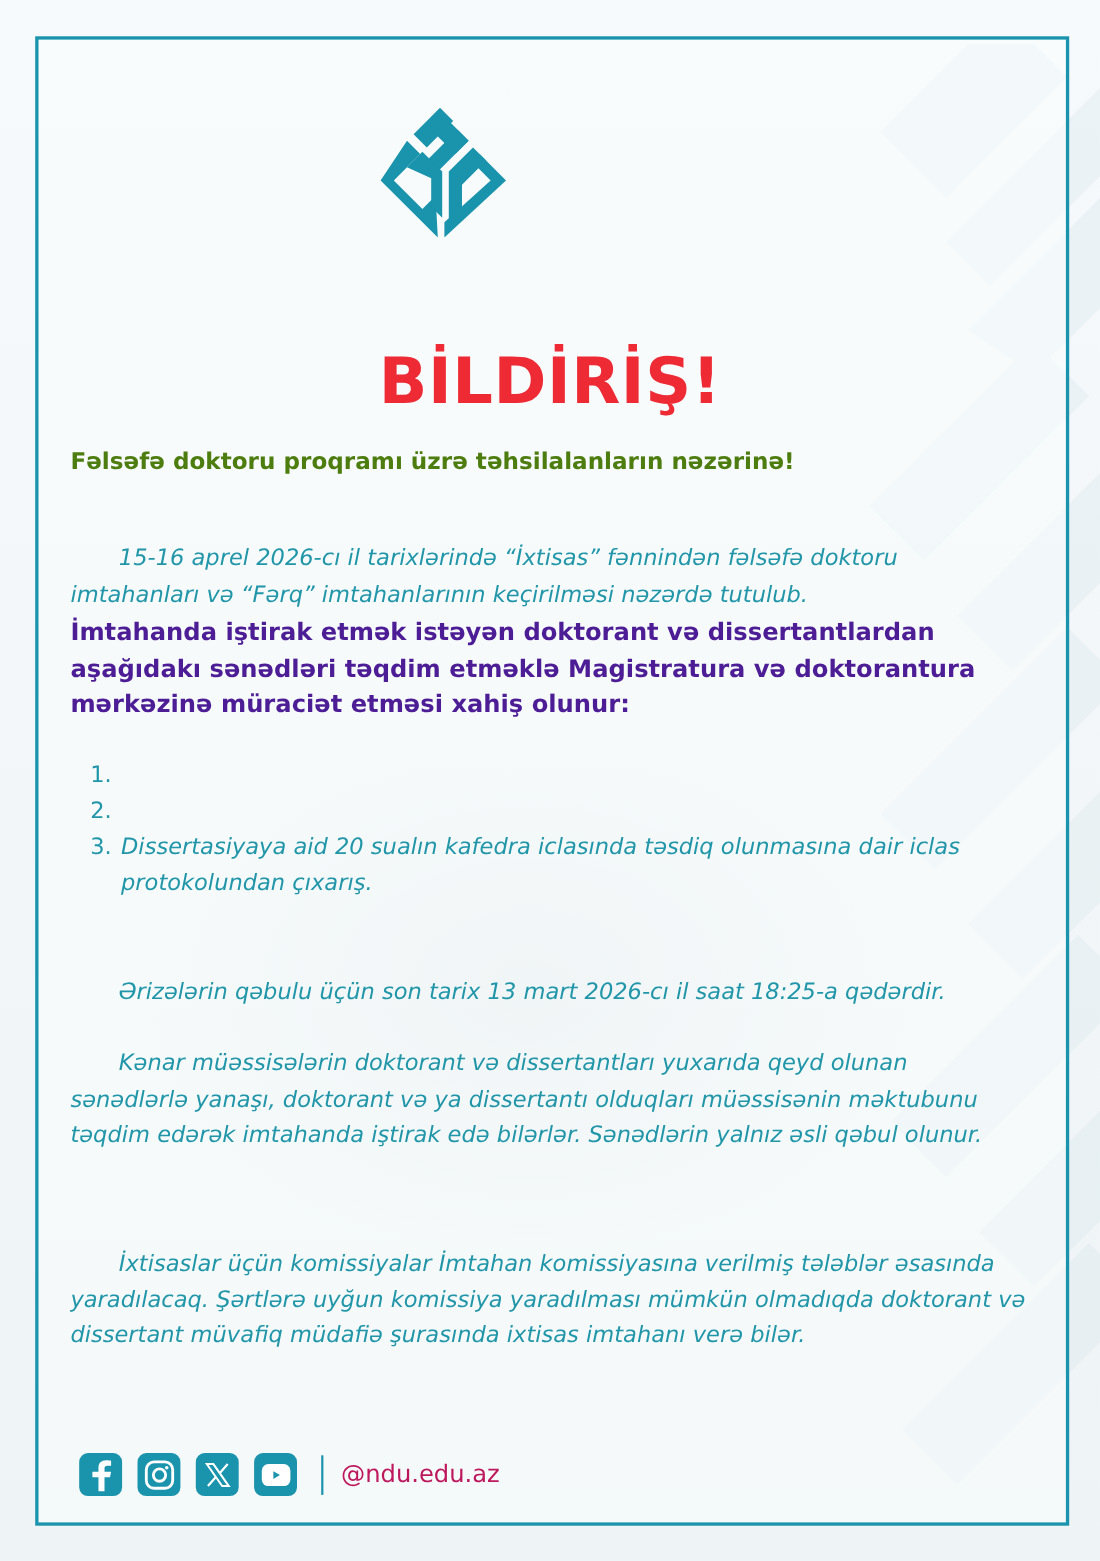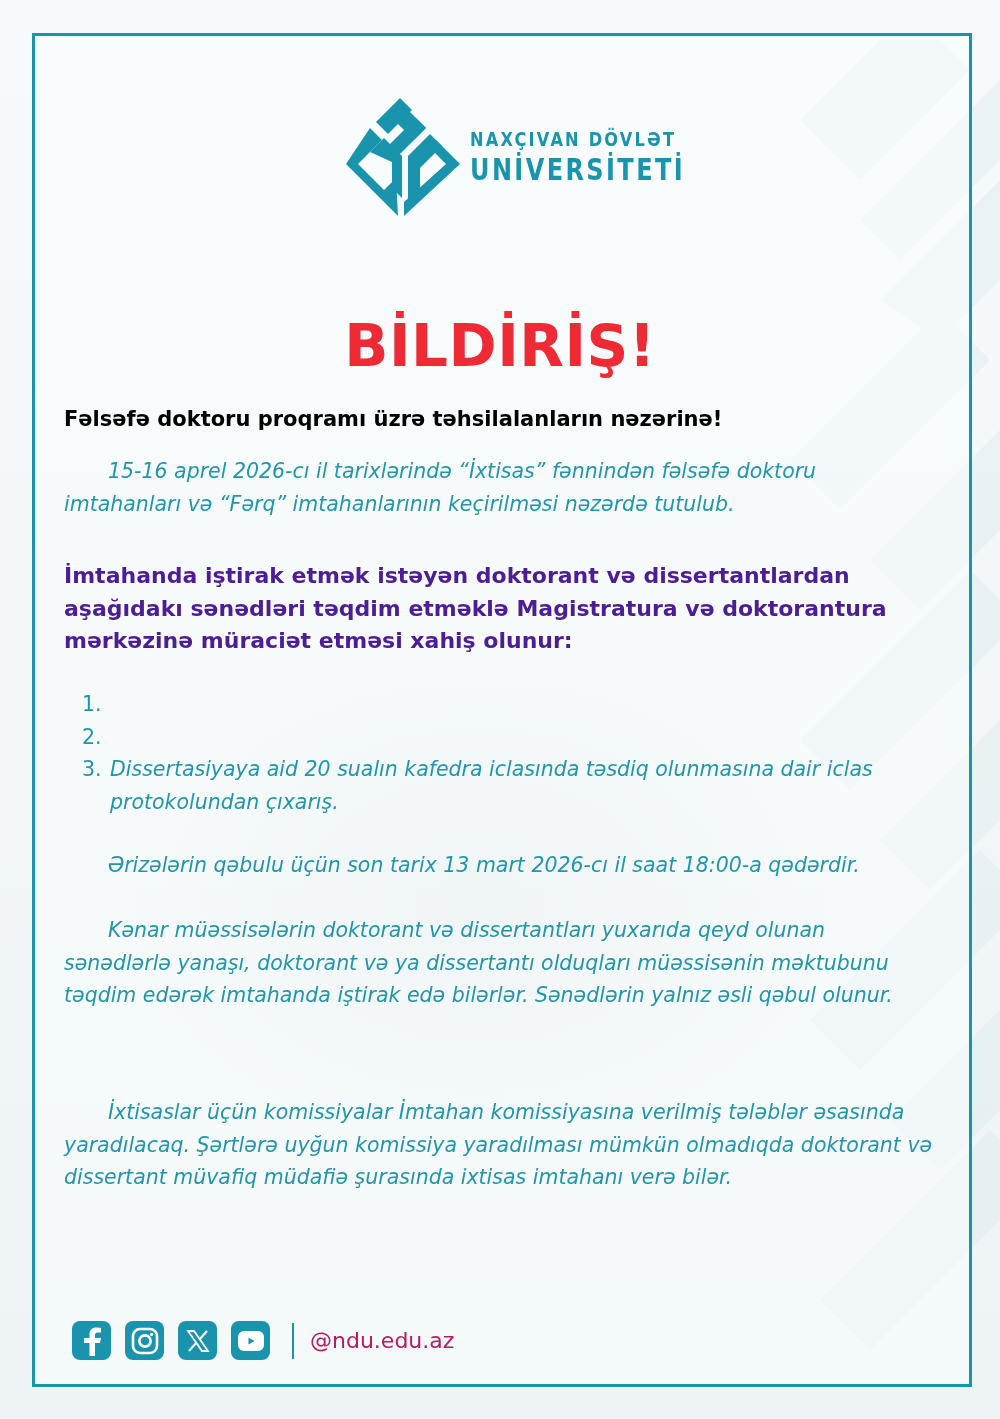--- a/index.html
+++ b/index.html
@@ -46,34 +46,34 @@
     position: absolute; left: 0; right: 0; top: 312px;
     text-align: center;
     color: #ee2a34;
     font-family: "DejaVu Sans", sans-serif;
     font-weight: bold;
     font-size: 58px;
     letter-spacing: 0.5px;
   }
   .subtitle {
     position: absolute; left: 64px; top: 407px;
-    color: #000000;
+    color: #4d7c0f;
     font-family: "DejaVu Sans", sans-serif;
     font-weight: bold;
     font-size: 21px;
   }
   .para {
     position: absolute; left: 64px; width: 870px;
     color: #2196a9;
     font-family: "DejaVu Sans", sans-serif;
     font-style: italic;
     font-size: 20.5px;
     line-height: 32.5px;
   }
-  .indent { text-indent: 44px; }
+  .indent { text-indent: 44px; margin-top: 36px; }
   .para-intro { top: 455px; }
   .request {
     position: absolute; left: 64px; top: 560px; width: 880px;
     color: #4c1d95;
     font-family: "DejaVu Sans", sans-serif;
     font-weight: bold;
     font-size: 22px;
     line-height: 32.5px;
   }
   .doc-list {
@@ -136,24 +136,20 @@
     <g fill="#1a93ac">
       <polygon points="60,0 72,12 48,36 36,24"></polygon>
       <polygon points="66,10 86,30 74,42 54,22"></polygon>
       <polygon points="86,30 58,58 48,48 76,20"></polygon>
       <polygon points="30,30 42,42 18,66 44,92 56,80 58,118 40,100 6,66"></polygon>
       <polygon points="30,54 44,40 62,58 62,100 52,90 52,64"></polygon>
       <polygon points="68,58 90,36 102,48 80,70 80,100 68,112"></polygon>
       <polygon points="96,42 120,66 64,118 64,104 106,66 90,50"></polygon>
     </g>
   </svg>
-  <div class="logo-text">
-    <div class="logo-line1">NAXÇIVAN DÖVLƏT</div>
-    <div class="logo-line2">UNİVERSİTETİ</div>
-  </div>
 </div>
 
 <div class="title">BİLDİRİŞ!</div>
 <div class="subtitle">Fəlsəfə doktoru proqramı üzrə təhsilalanların nəzərinə!</div>
 
 <p class="para indent para-intro">15-16 aprel 2026-cı il tarixlərində “İxtisas” fənnindən fəlsəfə doktoru imtahanları və “Fərq” imtahanlarının keçirilməsi nəzərdə tutulub.</p>
 
 <p class="request">İmtahanda iştirak etmək istəyən doktorant və dissertantlardan aşağıdakı sənədləri təqdim etməklə Magistratura və doktorantura mərkəzinə müraciət etməsi xahiş olunur:</p>
 
 <ol class="doc-list">
@@ -162,21 +158,21 @@
   </li>
   <li>
     <span class="num">2.</span>
   </li>
   <li>
     <span class="num">3.</span>
     <span class="txt">Dissertasiyaya aid 20 sualın kafedra iclasında təsdiq olunmasına dair iclas protokolundan çıxarış.</span>
   </li>
 </ol>
 
-<p class="para indent para-deadline">Ərizələrin qəbulu üçün son tarix 13 mart 2026-cı il saat 18:00-a qədərdir.</p>
+<p class="para indent para-deadline">Ərizələrin qəbulu üçün son tarix 13 mart 2026-cı il saat 18:25-a qədərdir.</p>
 <p class="para indent para-external">Kənar müəssisələrin doktorant və dissertantları yuxarıda qeyd olunan sənədlərlə yanaşı, doktorant və ya dissertantı olduqları müəssisənin məktubunu təqdim edərək imtahanda iştirak edə bilərlər. Sənədlərin yalnız əsli qəbul olunur.</p>
 <p class="para indent para-commission">İxtisaslar üçün komissiyalar İmtahan komissiyasına verilmiş tələblər əsasında yaradılacaq. Şərtlərə uyğun komissiya yaradılması mümkün olmadıqda doktorant və dissertant müvafiq müdafiə şurasında ixtisas imtahanı verə bilər.</p>
 
 <div class="footer">
   <div class="social">
     <svg width="22" height="30" viewBox="0 0 22 30">
       <path d="M14 30 V17 H19 L20 12 H14 V9 C14 7.5 14.8 6.5 16.5 6.5 H20 V2 C19 1.8 17.5 1.6 15.5 1.6 C11 1.6 8.5 4.2 8.5 8.5 V12 H3 V17 H8.5 V30 Z" fill="#ffffff"></path>
     </svg>
   </div>
   <div class="social">

